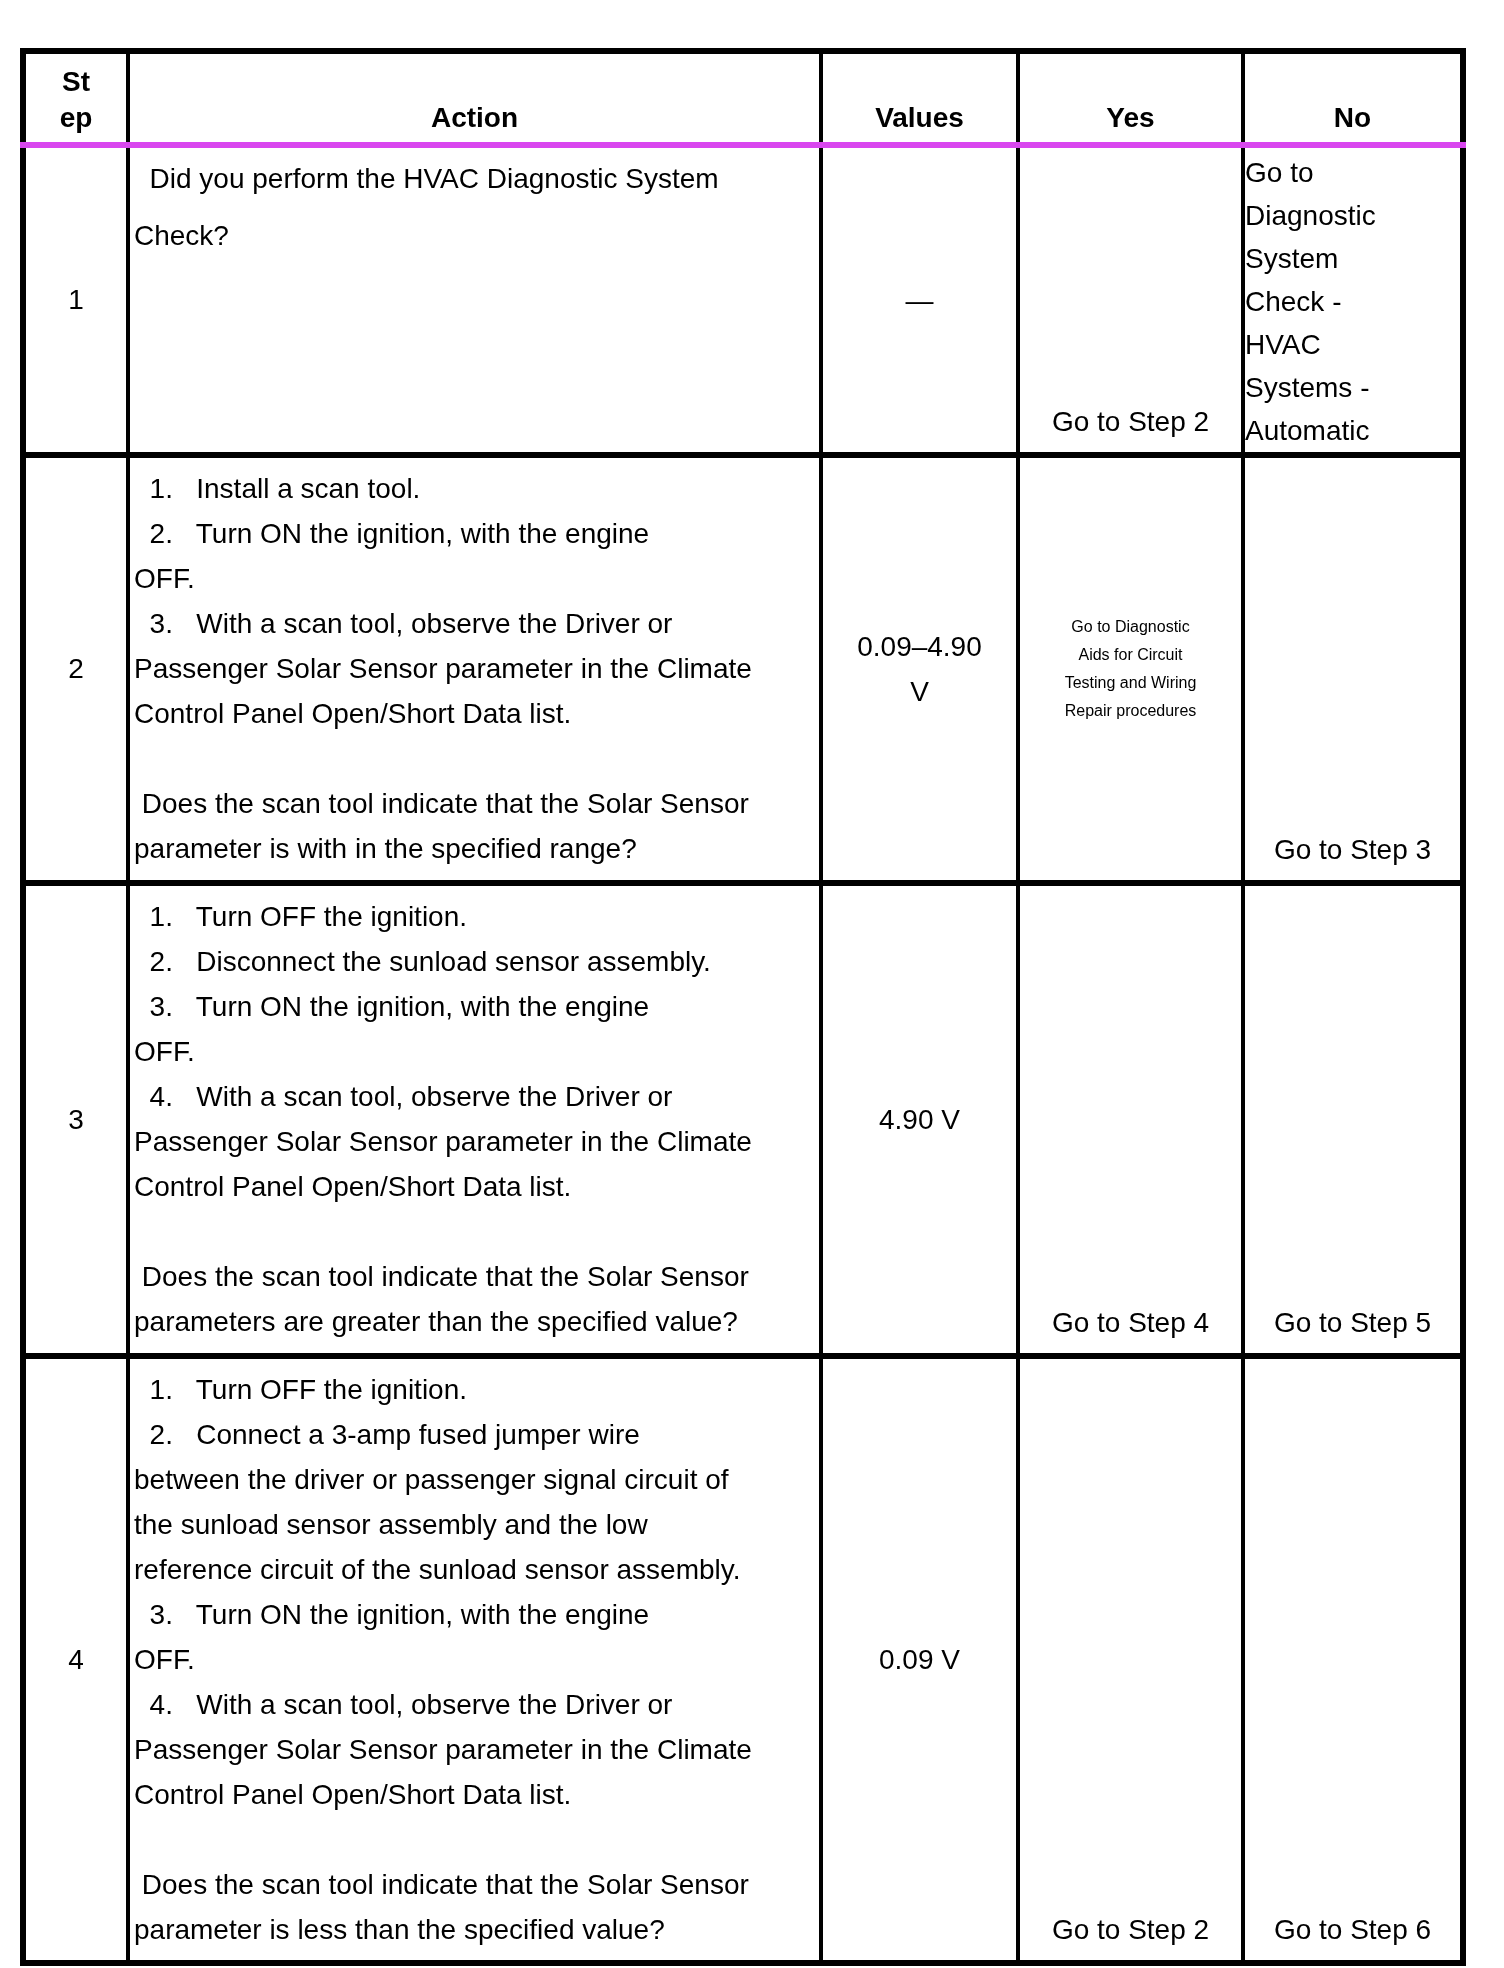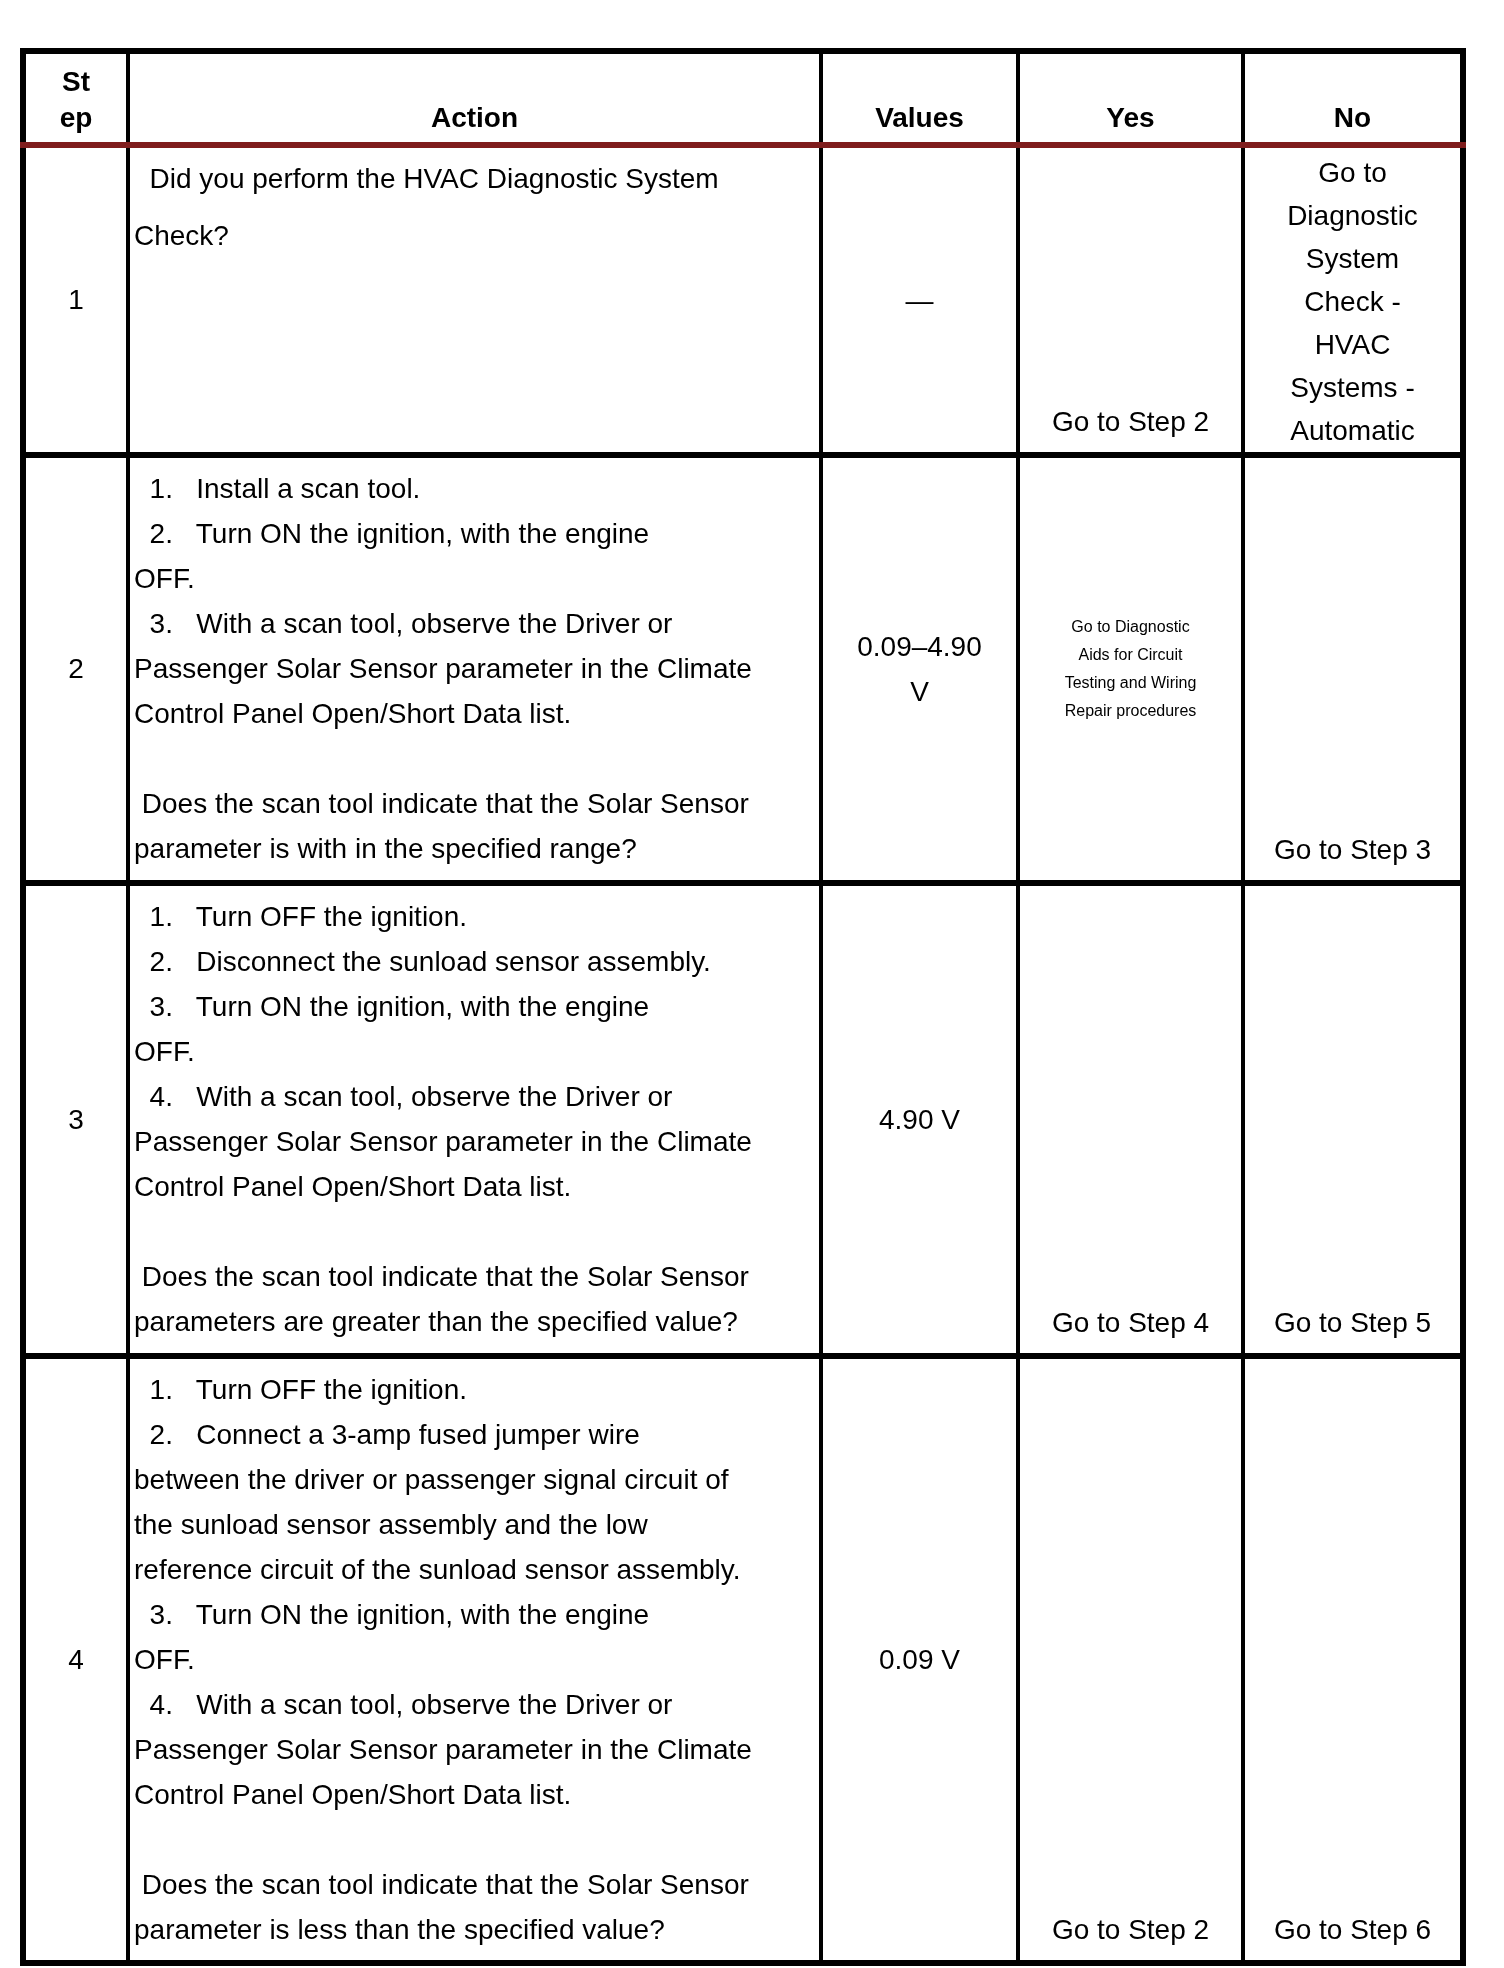--- a/index.html
+++ b/index.html
@@ -23,21 +23,21 @@
   }
   col.w-step   { width: 105px; }
   col.w-action { width: 693px; }
   col.w-values { width: 197px; }
   col.w-yes    { width: 225px; }
   col.w-no     { width: 220px; }
 
   table.diag, th, td { border-color: #000000; }
   table.diag { border: 6px solid #000000; }
   th, td { border: 4px solid #000000; overflow: hidden; }
-  thead th { border-bottom: 4px solid #d946ef; }
+  thead th { border-bottom: 6px solid #d946ef; }
   tbody td { border-top: 6px solid #7f1d1d; border-bottom: 6px solid #000000; }
 
   tr.hr { height: 94px;  }
   tr.r0 { height: 305px; }
   tr.r1 { height: 428px; }
   tr.r2 { height: 473px; }
   tr.r3 { height: 607px; }
 
   thead th {
     vertical-align: bottom;
@@ -74,21 +74,21 @@
     line-height: 45px;
   }
   .goto-cell {
     vertical-align: bottom;
     text-align: center;
     white-space: pre-wrap;
     padding: 0 4px 14px 4px;
   }
   .no-list-cell {
     vertical-align: top;
-    text-align: center;
+    text-align: left;
     white-space: pre-wrap;
     line-height: 43px;
     padding-top: 3px;
   }
   .aids-cell {
     vertical-align: middle;
     text-align: center;
     white-space: pre-wrap;
     font-size: 16px;
     line-height: 28px;

